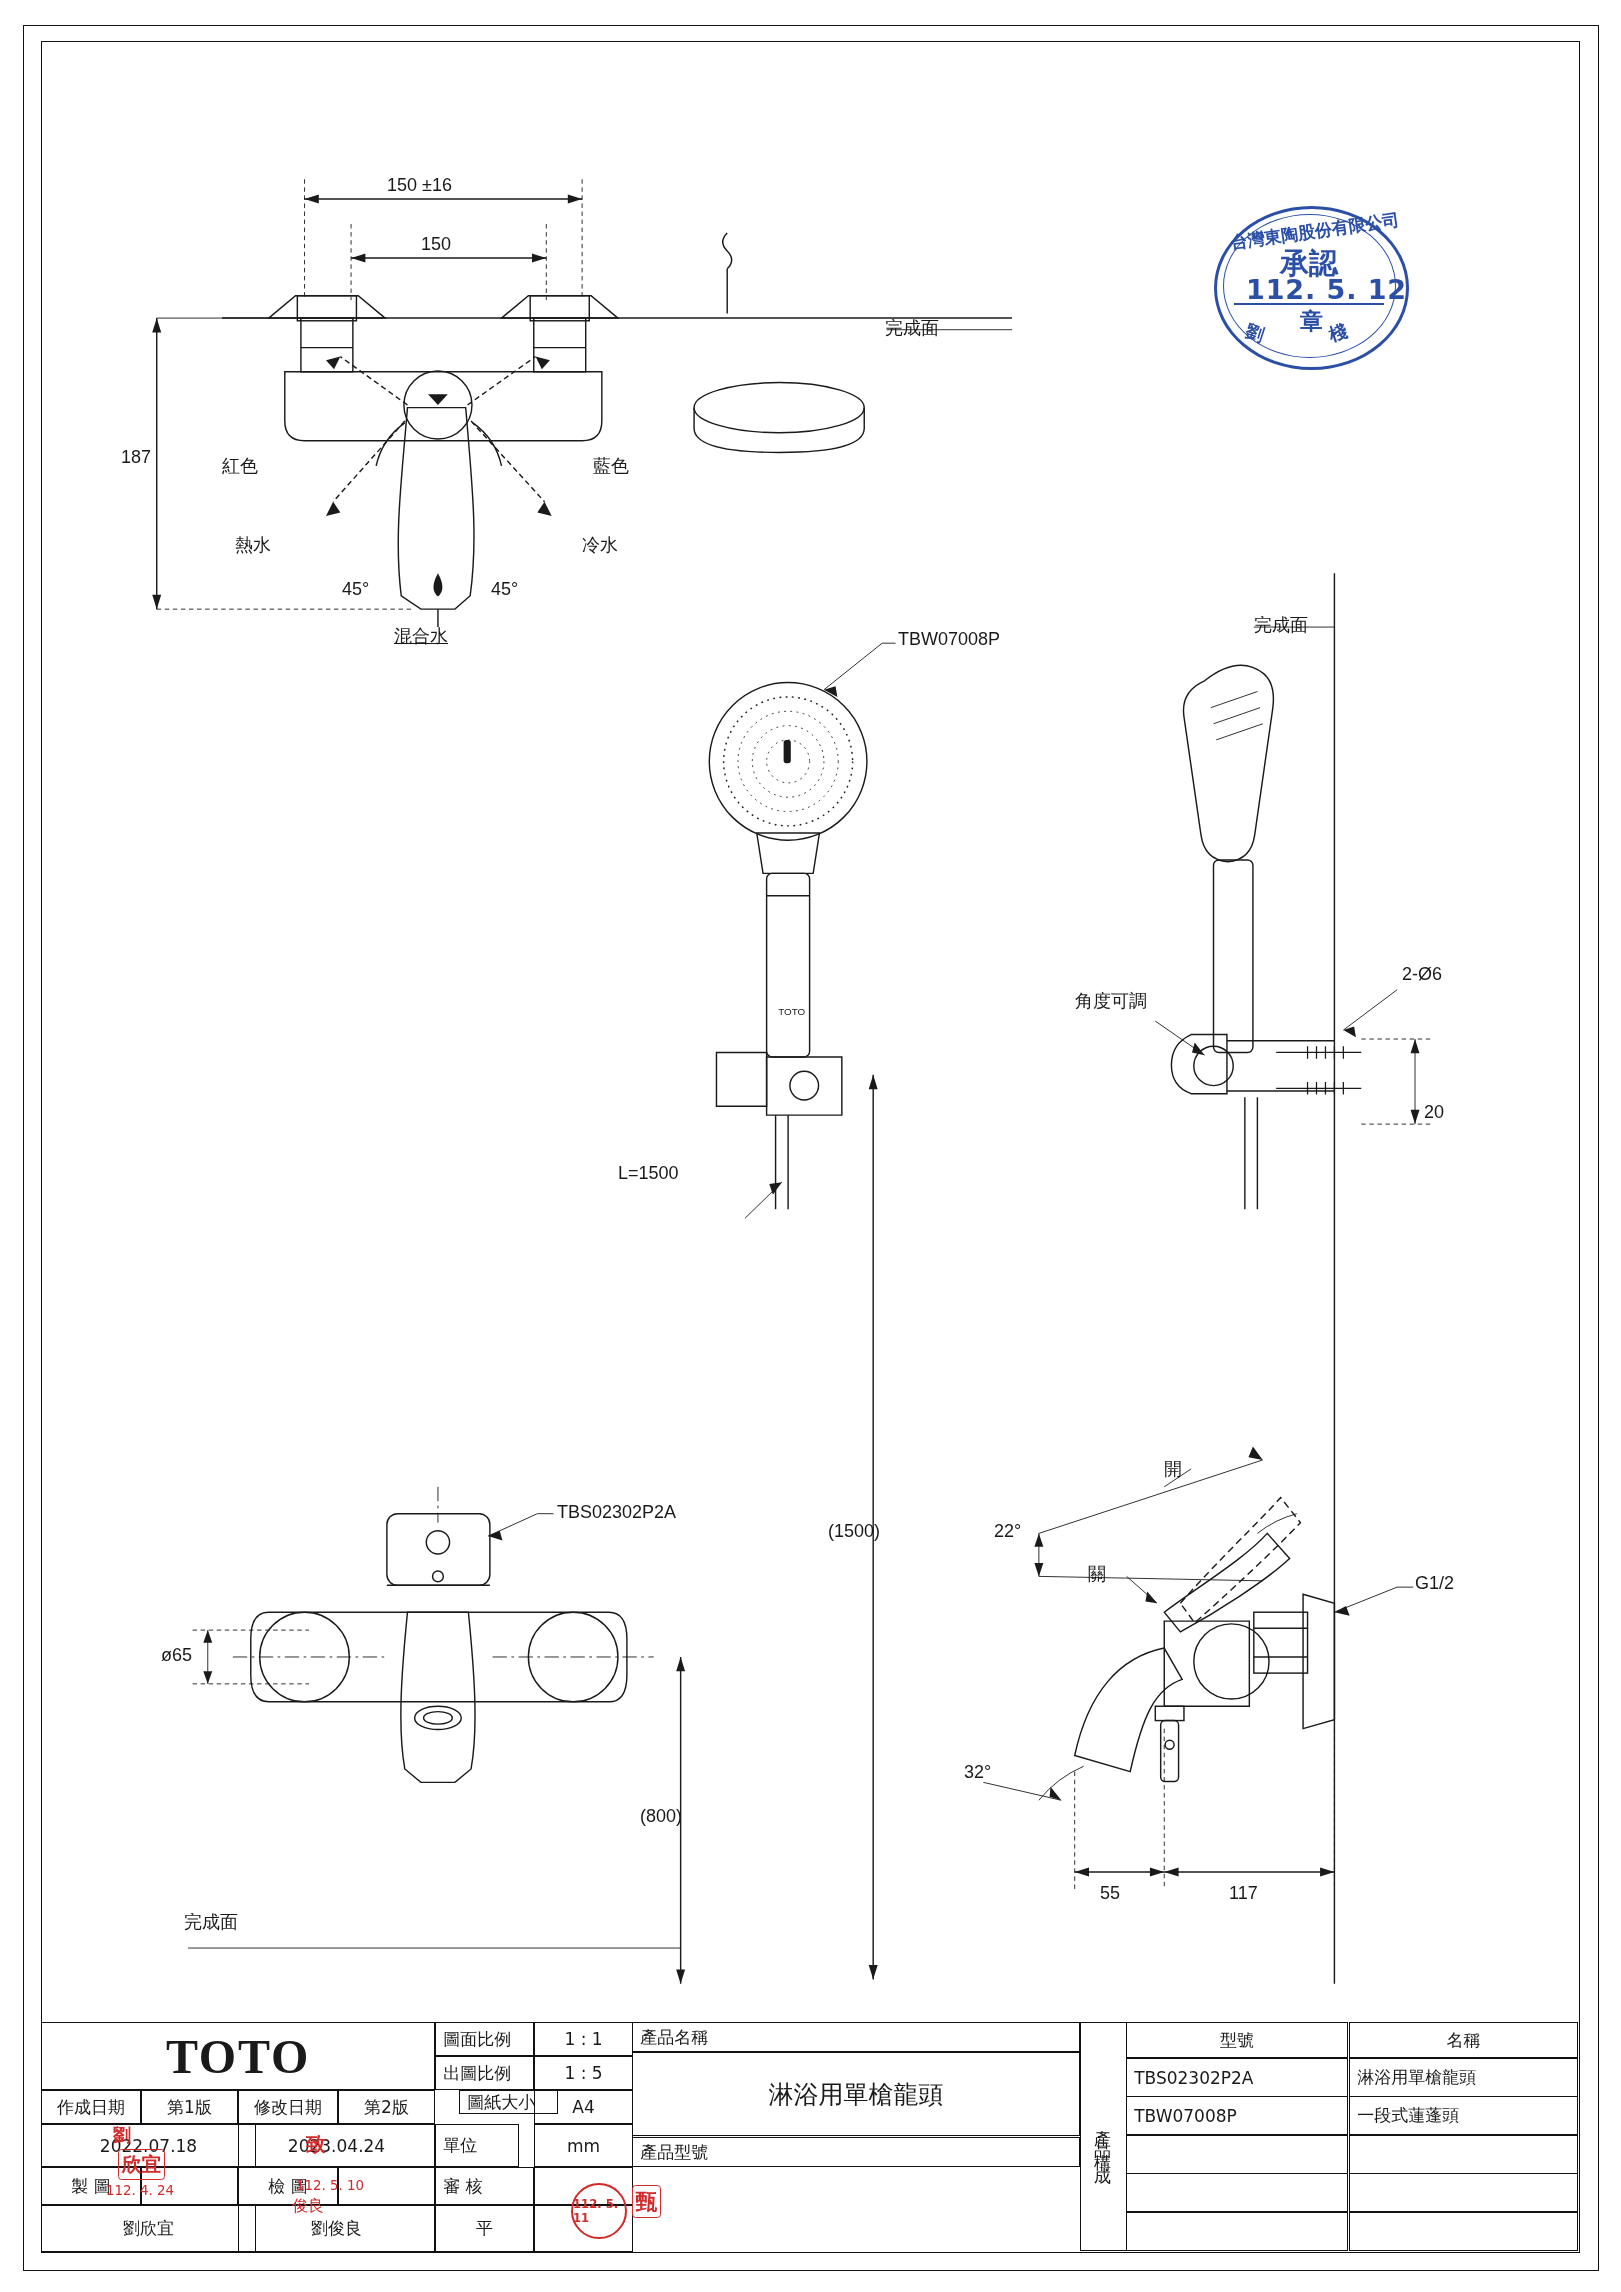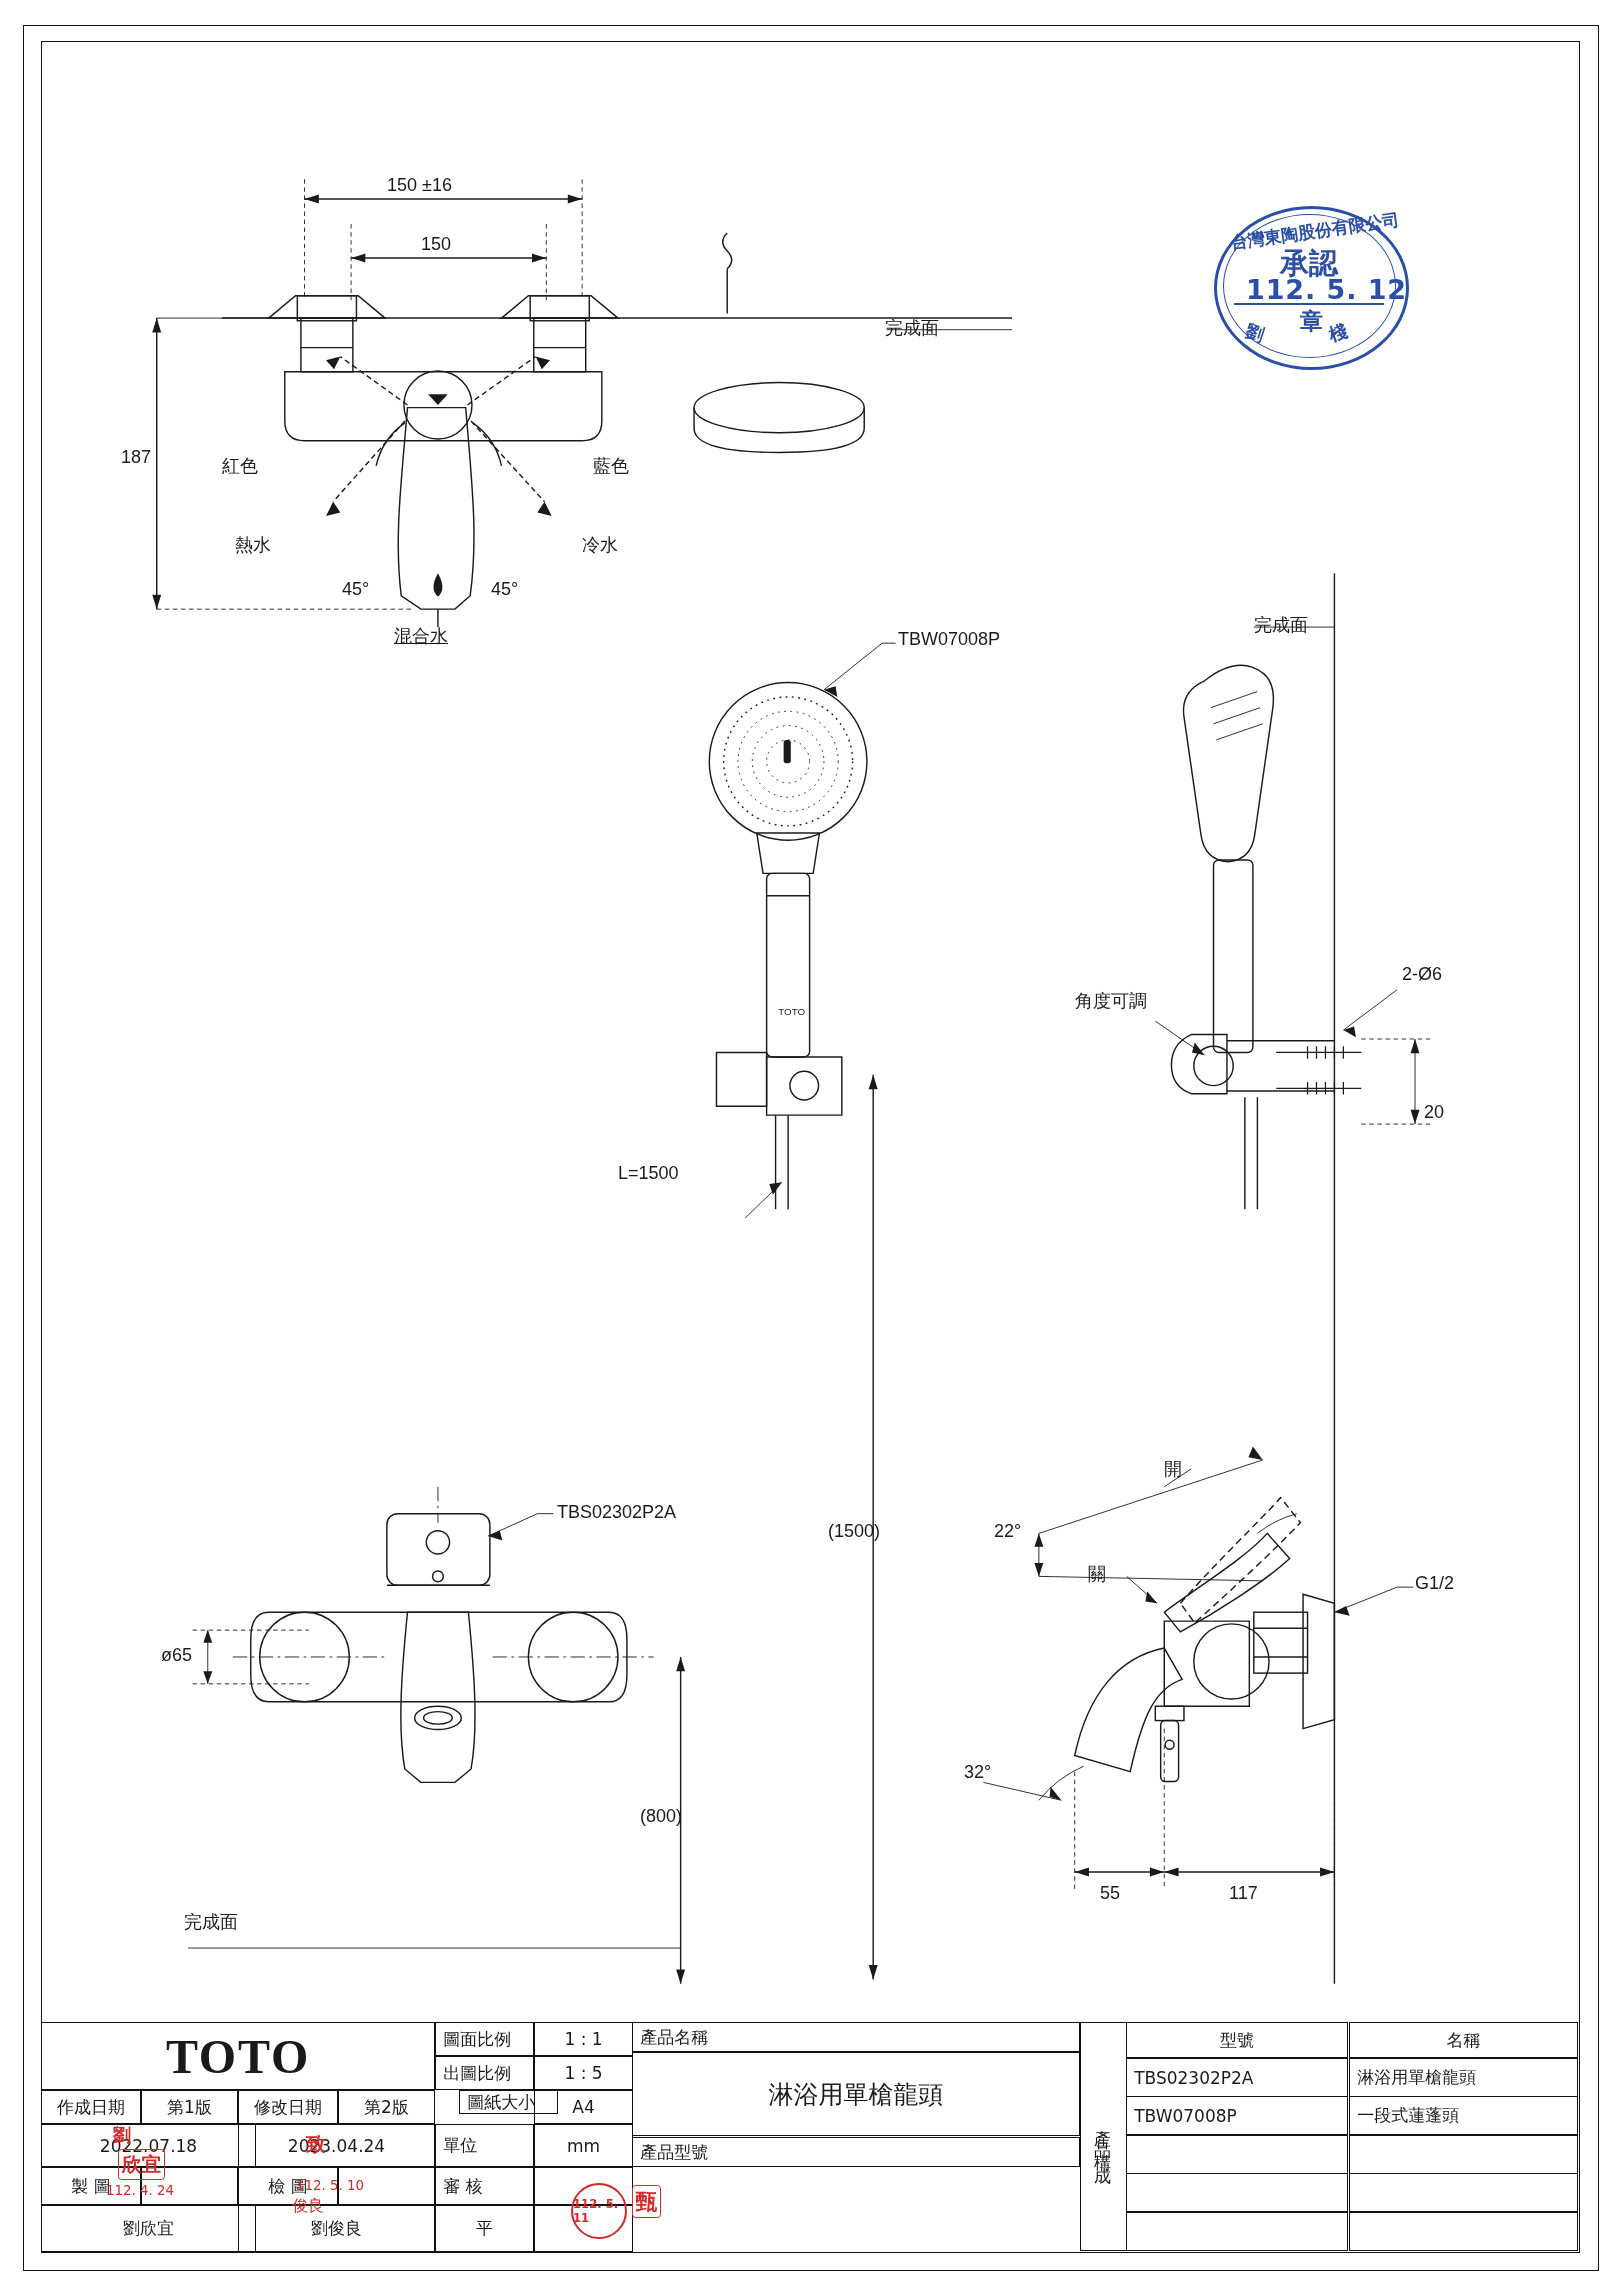--- a/index.html
+++ b/index.html
@@ -326,21 +326,21 @@
 
     <div class="cell" style="left:0;top:183px;width:215px;height:47px;">劉欣宜</div>
     <div class="cell" style="left:197px;top:183px;width:197px;height:47px;">劉俊良</div>
 
     <div class="cell l" style="left:394px;top:0;width:99px;height:34px;">圖面比例</div>
     <div class="cell" style="left:493px;top:0;width:99px;height:34px;">1 : 1</div>
     <div class="cell l" style="left:394px;top:34px;width:99px;height:34px;">出圖比例</div>
     <div class="cell" style="left:493px;top:34px;width:99px;height:34px;">1 : 5</div>
     <div class="cell l" style="left:394px;top:68px;width:99px;height:24px;margin-left:24px;">圖紙大小</div>
     <div class="cell" style="left:493px;top:68px;width:99px;height:34px;">A4</div>
-    <div class="cell l" style="left:394px;top:102px;width:99px;height:43px;">單位</div>
+    <div class="cell l" style="left:394px;top:102px;width:84px;height:43px;">單位</div>
     <div class="cell" style="left:493px;top:102px;width:99px;height:43px;">mm</div>
     <div class="cell l" style="left:394px;top:145px;width:99px;height:38px;">審 核</div>
     <div class="cell" style="left:493px;top:145px;width:99px;height:38px;"></div>
     <div class="cell" style="left:394px;top:183px;width:99px;height:47px;">平</div>
     <div class="cell" style="left:493px;top:183px;width:99px;height:47px;"></div>
 
     <div class="cell l" style="left:591px;top:0;width:448px;height:30px;">產品名稱</div>
     <div class="cell" style="left:591px;top:30px;width:448px;height:84px;font-size:25px;">
       <span>淋浴用單槍龍頭</span>
     </div>

